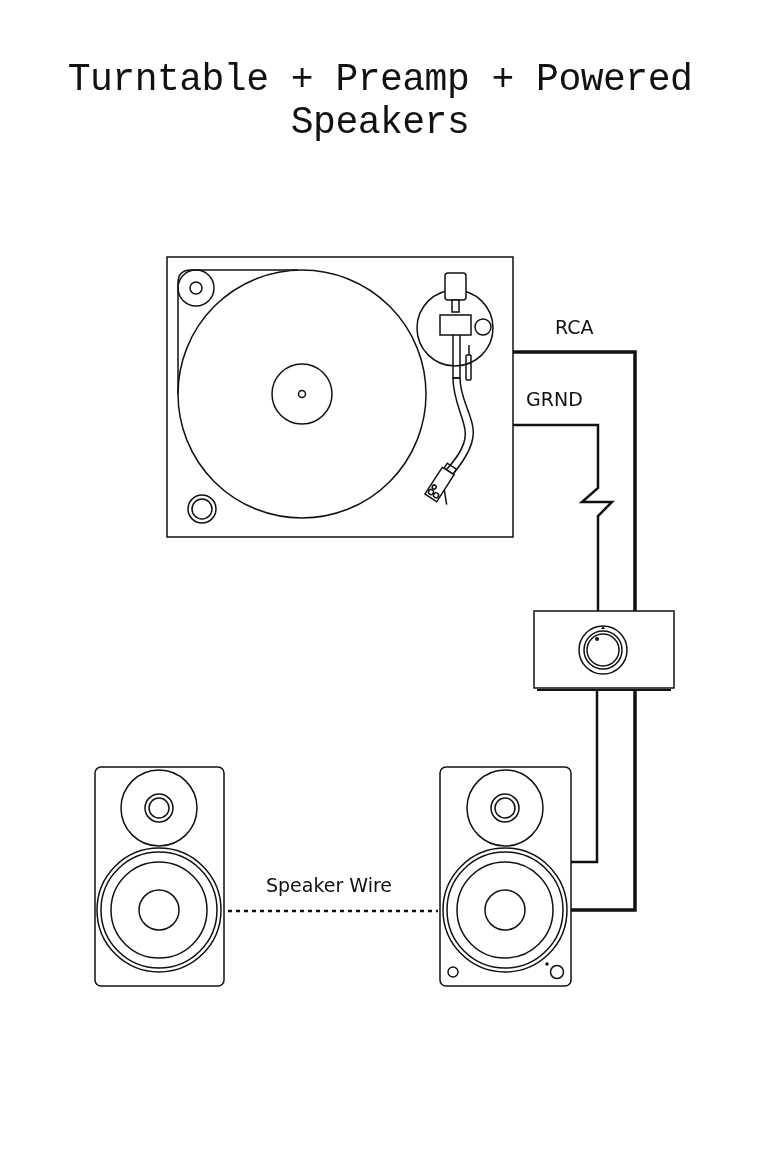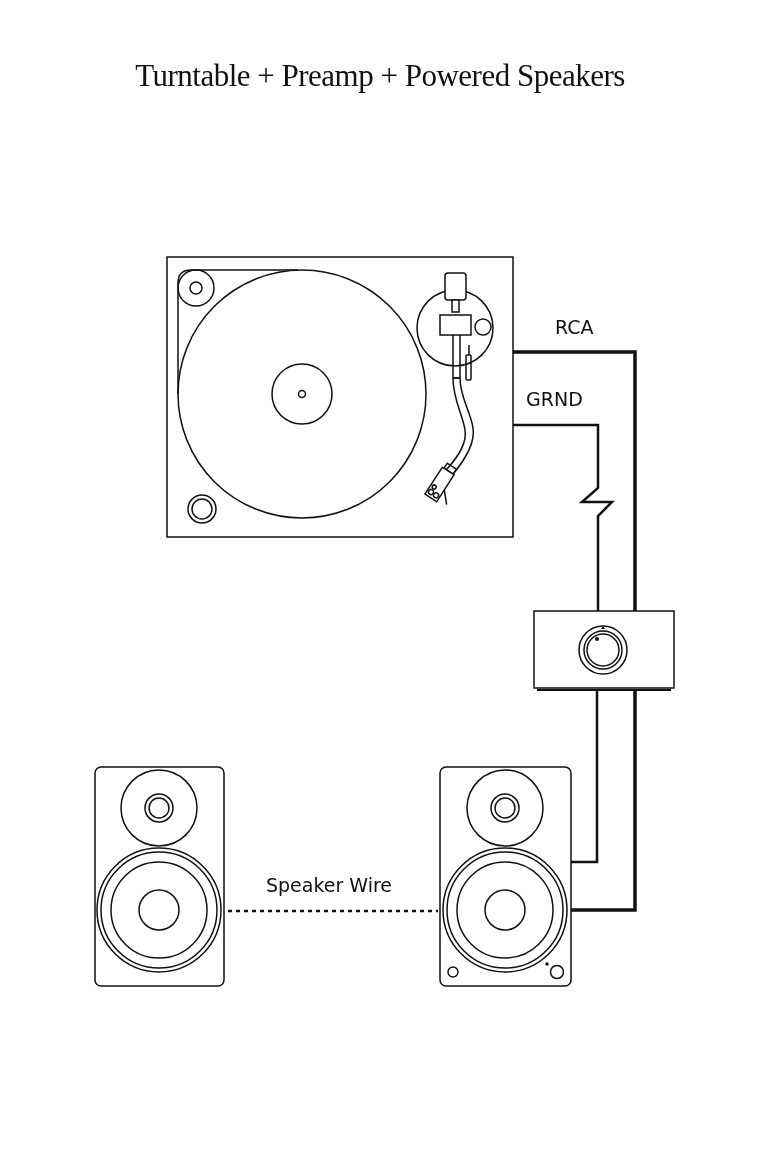--- a/index.html
+++ b/index.html
@@ -1,19 +1,19 @@
 <!DOCTYPE html>
 <html><head>
   <meta charset="utf-8">
   <style>
     html, body { margin: 0; padding: 0; background: #ffffff; }
     body { width: 768px; height: 1152px; position: relative; overflow: hidden; }
     .title {
       position: absolute; left: 0; top: 58px; width: 760px; text-align: center;
-      font-family: Liberation Serif, serif; font-size: 31px; color: #111111;
+      font-family: Liberation Mono, monospace; font-size: 38px; color: #111111;
       letter-spacing: -0.5px; font-weight: normal;
     }
     svg.diagram { position: absolute; left: 0; top: 0; }
     .lbl { font-family: "DejaVu Sans", sans-serif; font-size: 19px; fill: #111111; }
   </style>
 </head>
 <body>
 
 <div class="title">Turntable + Preamp + Powered Speakers</div>
 

